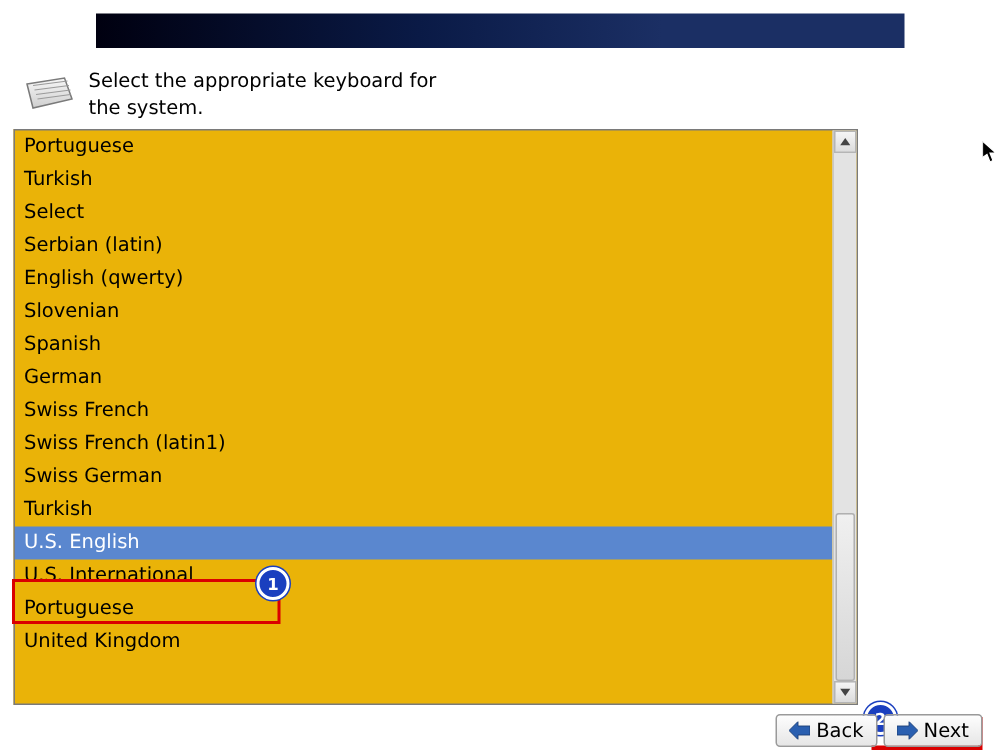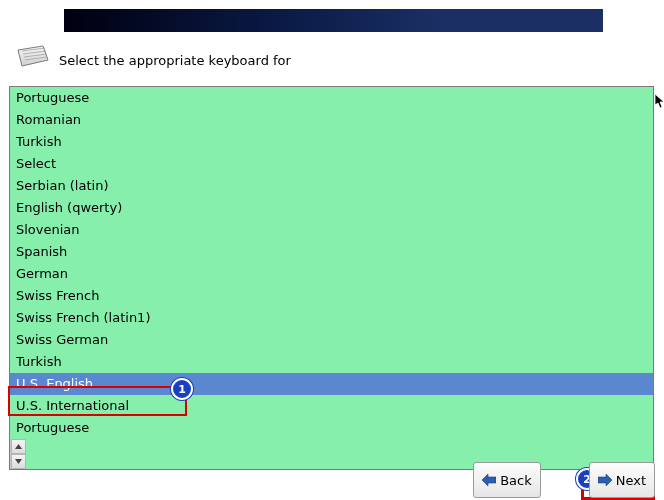--- a/index.html
+++ b/index.html
@@ -20,39 +20,39 @@
     width: 539px;
     height: 23px;
     background: linear-gradient(to right, #000010 0%, #0a1a46 40%, #1b2f64 70%, #1b2f64 100%);
   }
   .header-row {
     position: absolute;
     left: 15px;
     top: 40px;
     right: 15px;
     display: flex;
-    align-items: flex-end;
+    align-items: center;
     gap: 10px;
   }
   .kb-icon svg { display: block; }
   .instruction {
     padding-top: 6px;
     line-height: 1.35;
   }
   .list-frame {
     position: absolute;
     left: 9px;
     top: 86px;
-    width: 645px;
+    width: 563px;
     height: 384px;
     border: 1px solid #7a7a7a;
     box-sizing: border-box;
-    background: #86efac;
-    display: flex;
-    flex-direction: column;
+    background: #eab308;
+    display: flex;
+    flex-direction: row;
   }
   .list-area {
     flex: 1 1 auto;
     overflow: hidden;
   }
   .list-item {
     height: 22px;
     line-height: 22px;
     padding-left: 6px;
     cursor: default;
@@ -127,36 +127,35 @@
 
   
   .btn-row {
     position: absolute;
     right: 9px;
     bottom: 2px;
     display: flex;
     gap: 4px;
   }
   .btn {
-    height: 36px;
+    height: 22px;
     min-width: 66px;
     padding: 0 8px;
     background: linear-gradient(#fdfdfd, #e6e6e6);
     border: 1px solid #9a9a9a;
     border-radius: 3px;
     display: flex;
     align-items: center;
     justify-content: center;
     gap: 4px;
     font-family: inherit;
     font-size: 13px;
     color: #000;
     cursor: pointer;
     box-sizing: border-box;
-    margin-left: 44px;
   }
   .btn svg { display: block; }
 
   .cursor {
     position: absolute;
     left: 655px;
     top: 94px;
     pointer-events: none;
   }
 </style>
@@ -178,27 +177,27 @@
       <g stroke="#9a9a9a" stroke-width="0.7">
         <line x1="7" y1="11" x2="30" y2="8"></line>
         <line x1="8" y1="14" x2="31" y2="11"></line>
         <line x1="9" y1="17" x2="32" y2="14"></line>
         <line x1="10" y1="20" x2="32" y2="17"></line>
       </g>
     </svg>
   </span>
   <div class="instruction">
     <div>Select the appropriate keyboard for</div>
+    <div>the system.</div>
   </div>
 </div>
 
 <div class="list-frame">
   <div class="list-area" id="list-area">
       <div class="list-item">Portuguese</div>
-      <div class="list-item">Romanian</div>
       <div class="list-item">Turkish</div>
       <div class="list-item">Select</div>
       <div class="list-item">Serbian (latin)</div>
       <div class="list-item">English (qwerty)</div>
       <div class="list-item">Slovenian</div>
       <div class="list-item">Spanish</div>
       <div class="list-item">German</div>
       <div class="list-item">Swiss French</div>
       <div class="list-item">Swiss French (latin1)</div>
       <div class="list-item">Swiss German</div>

